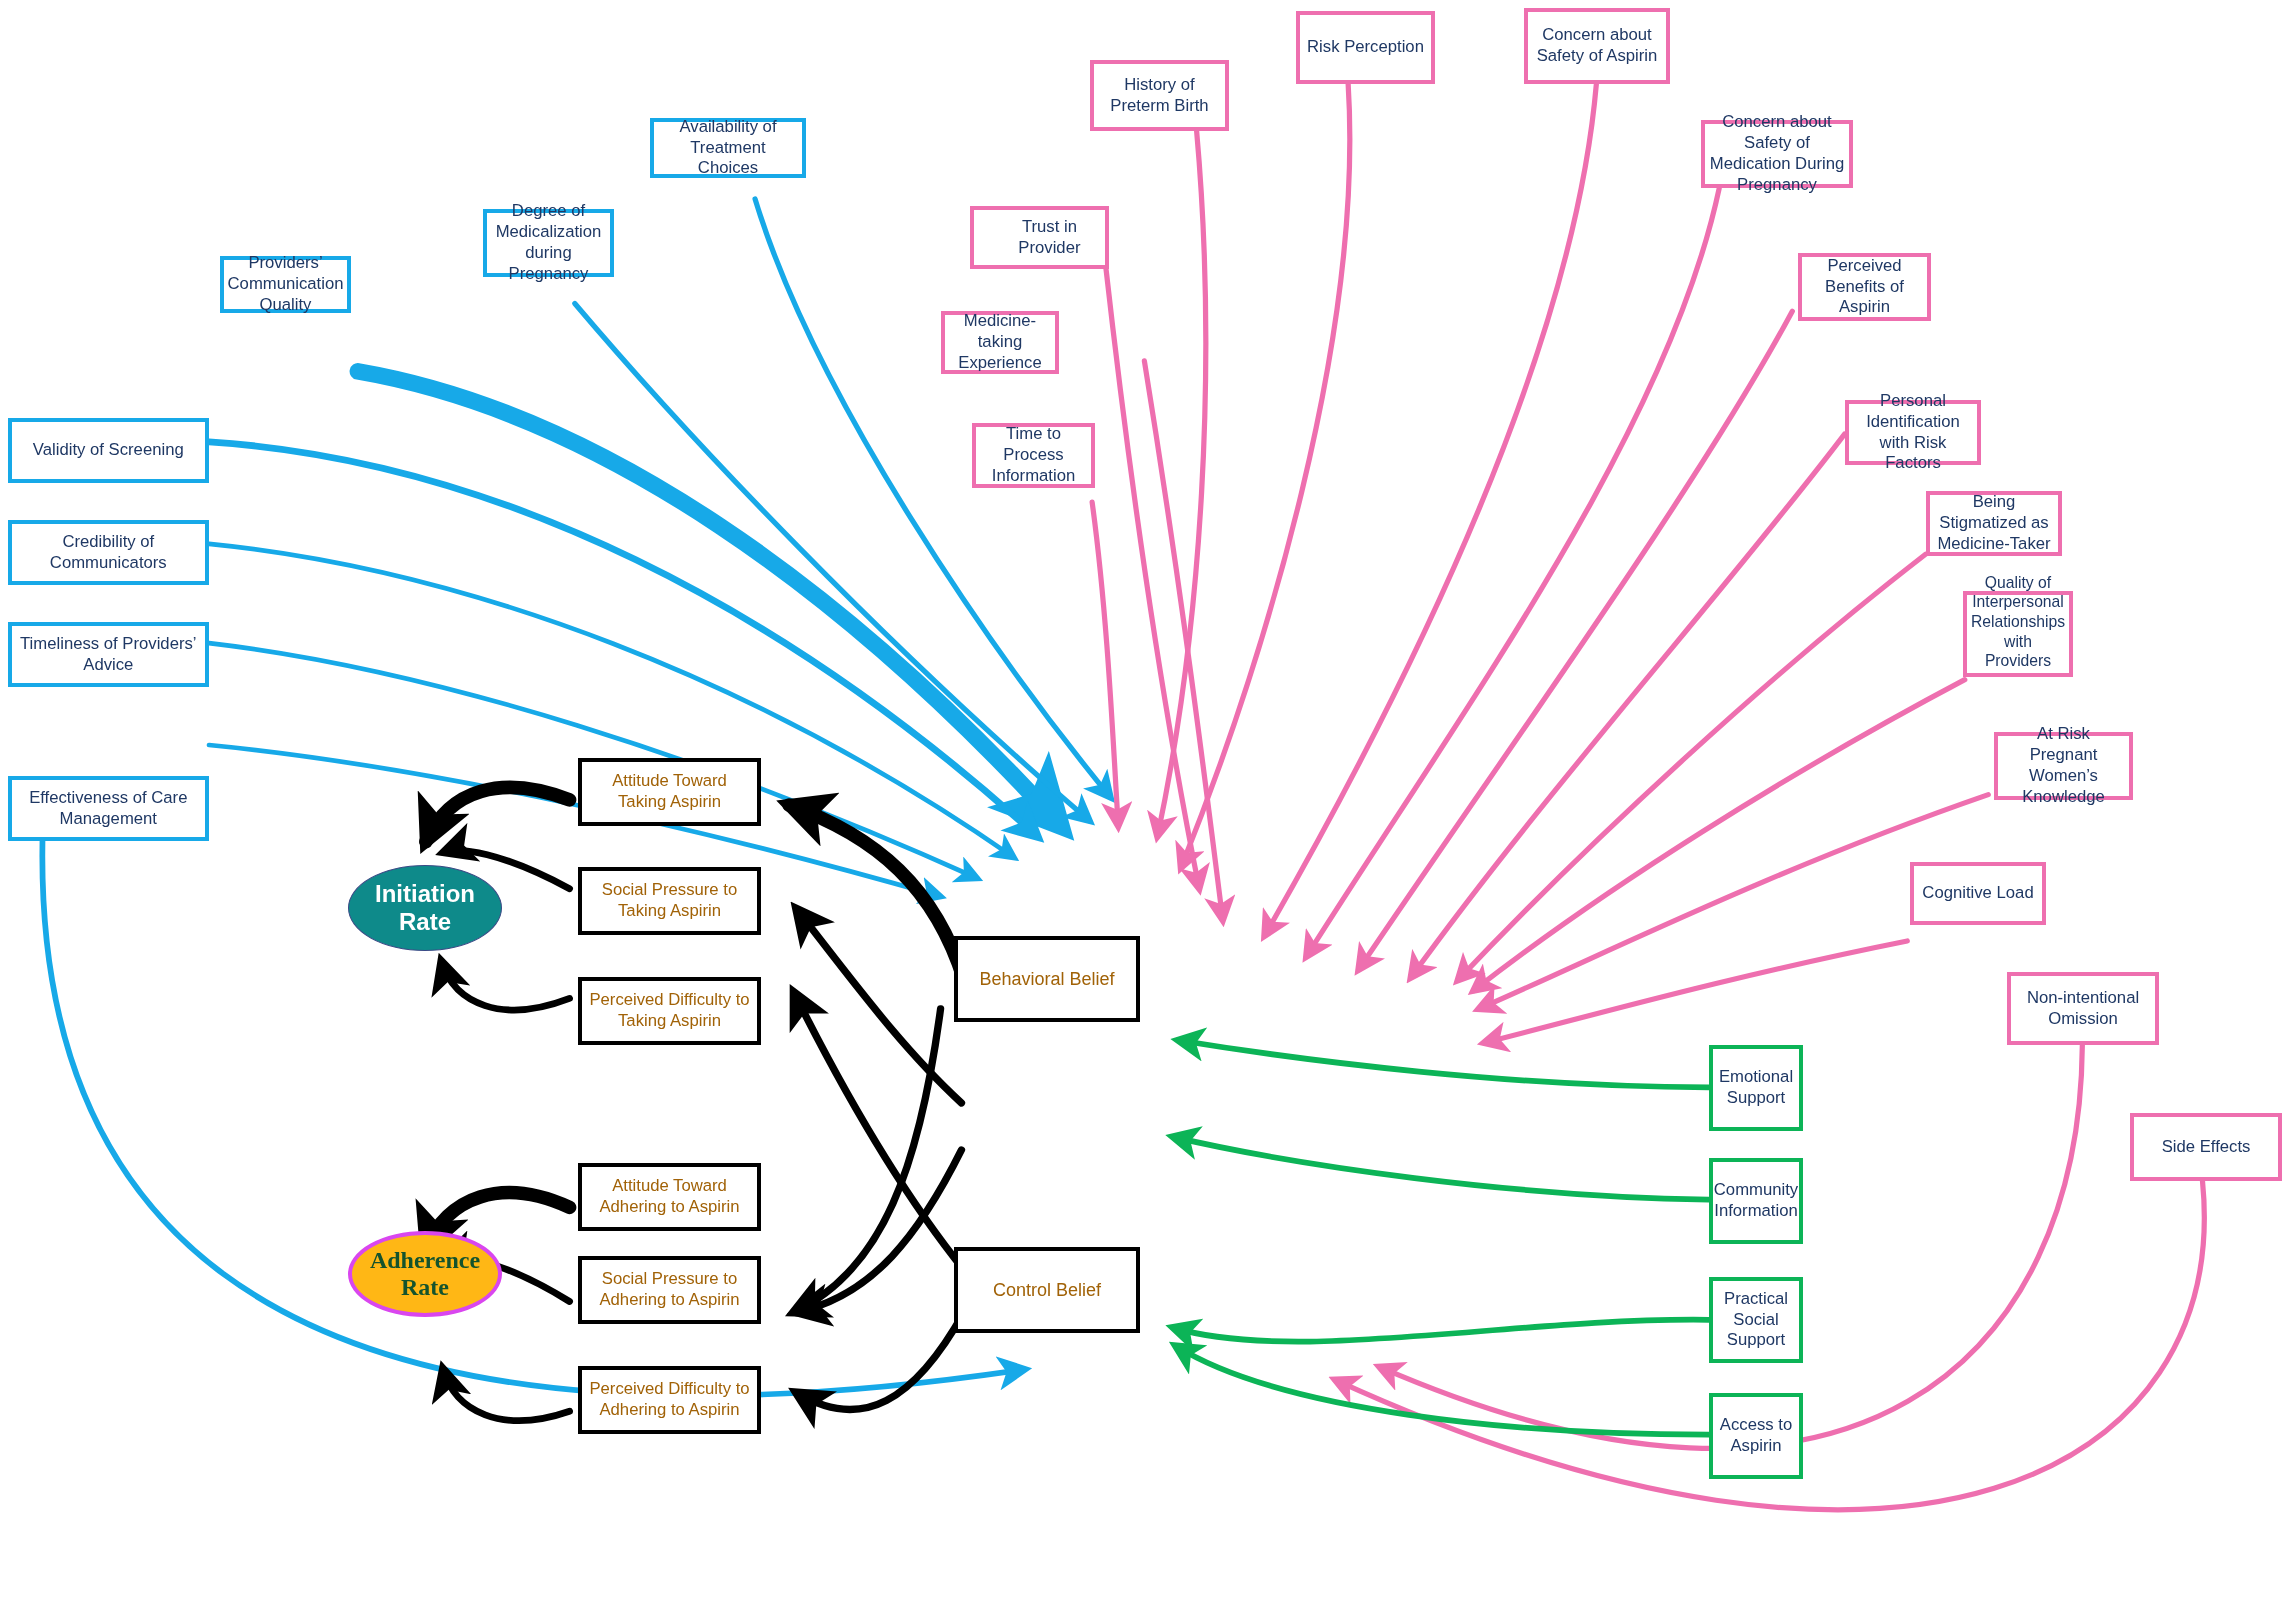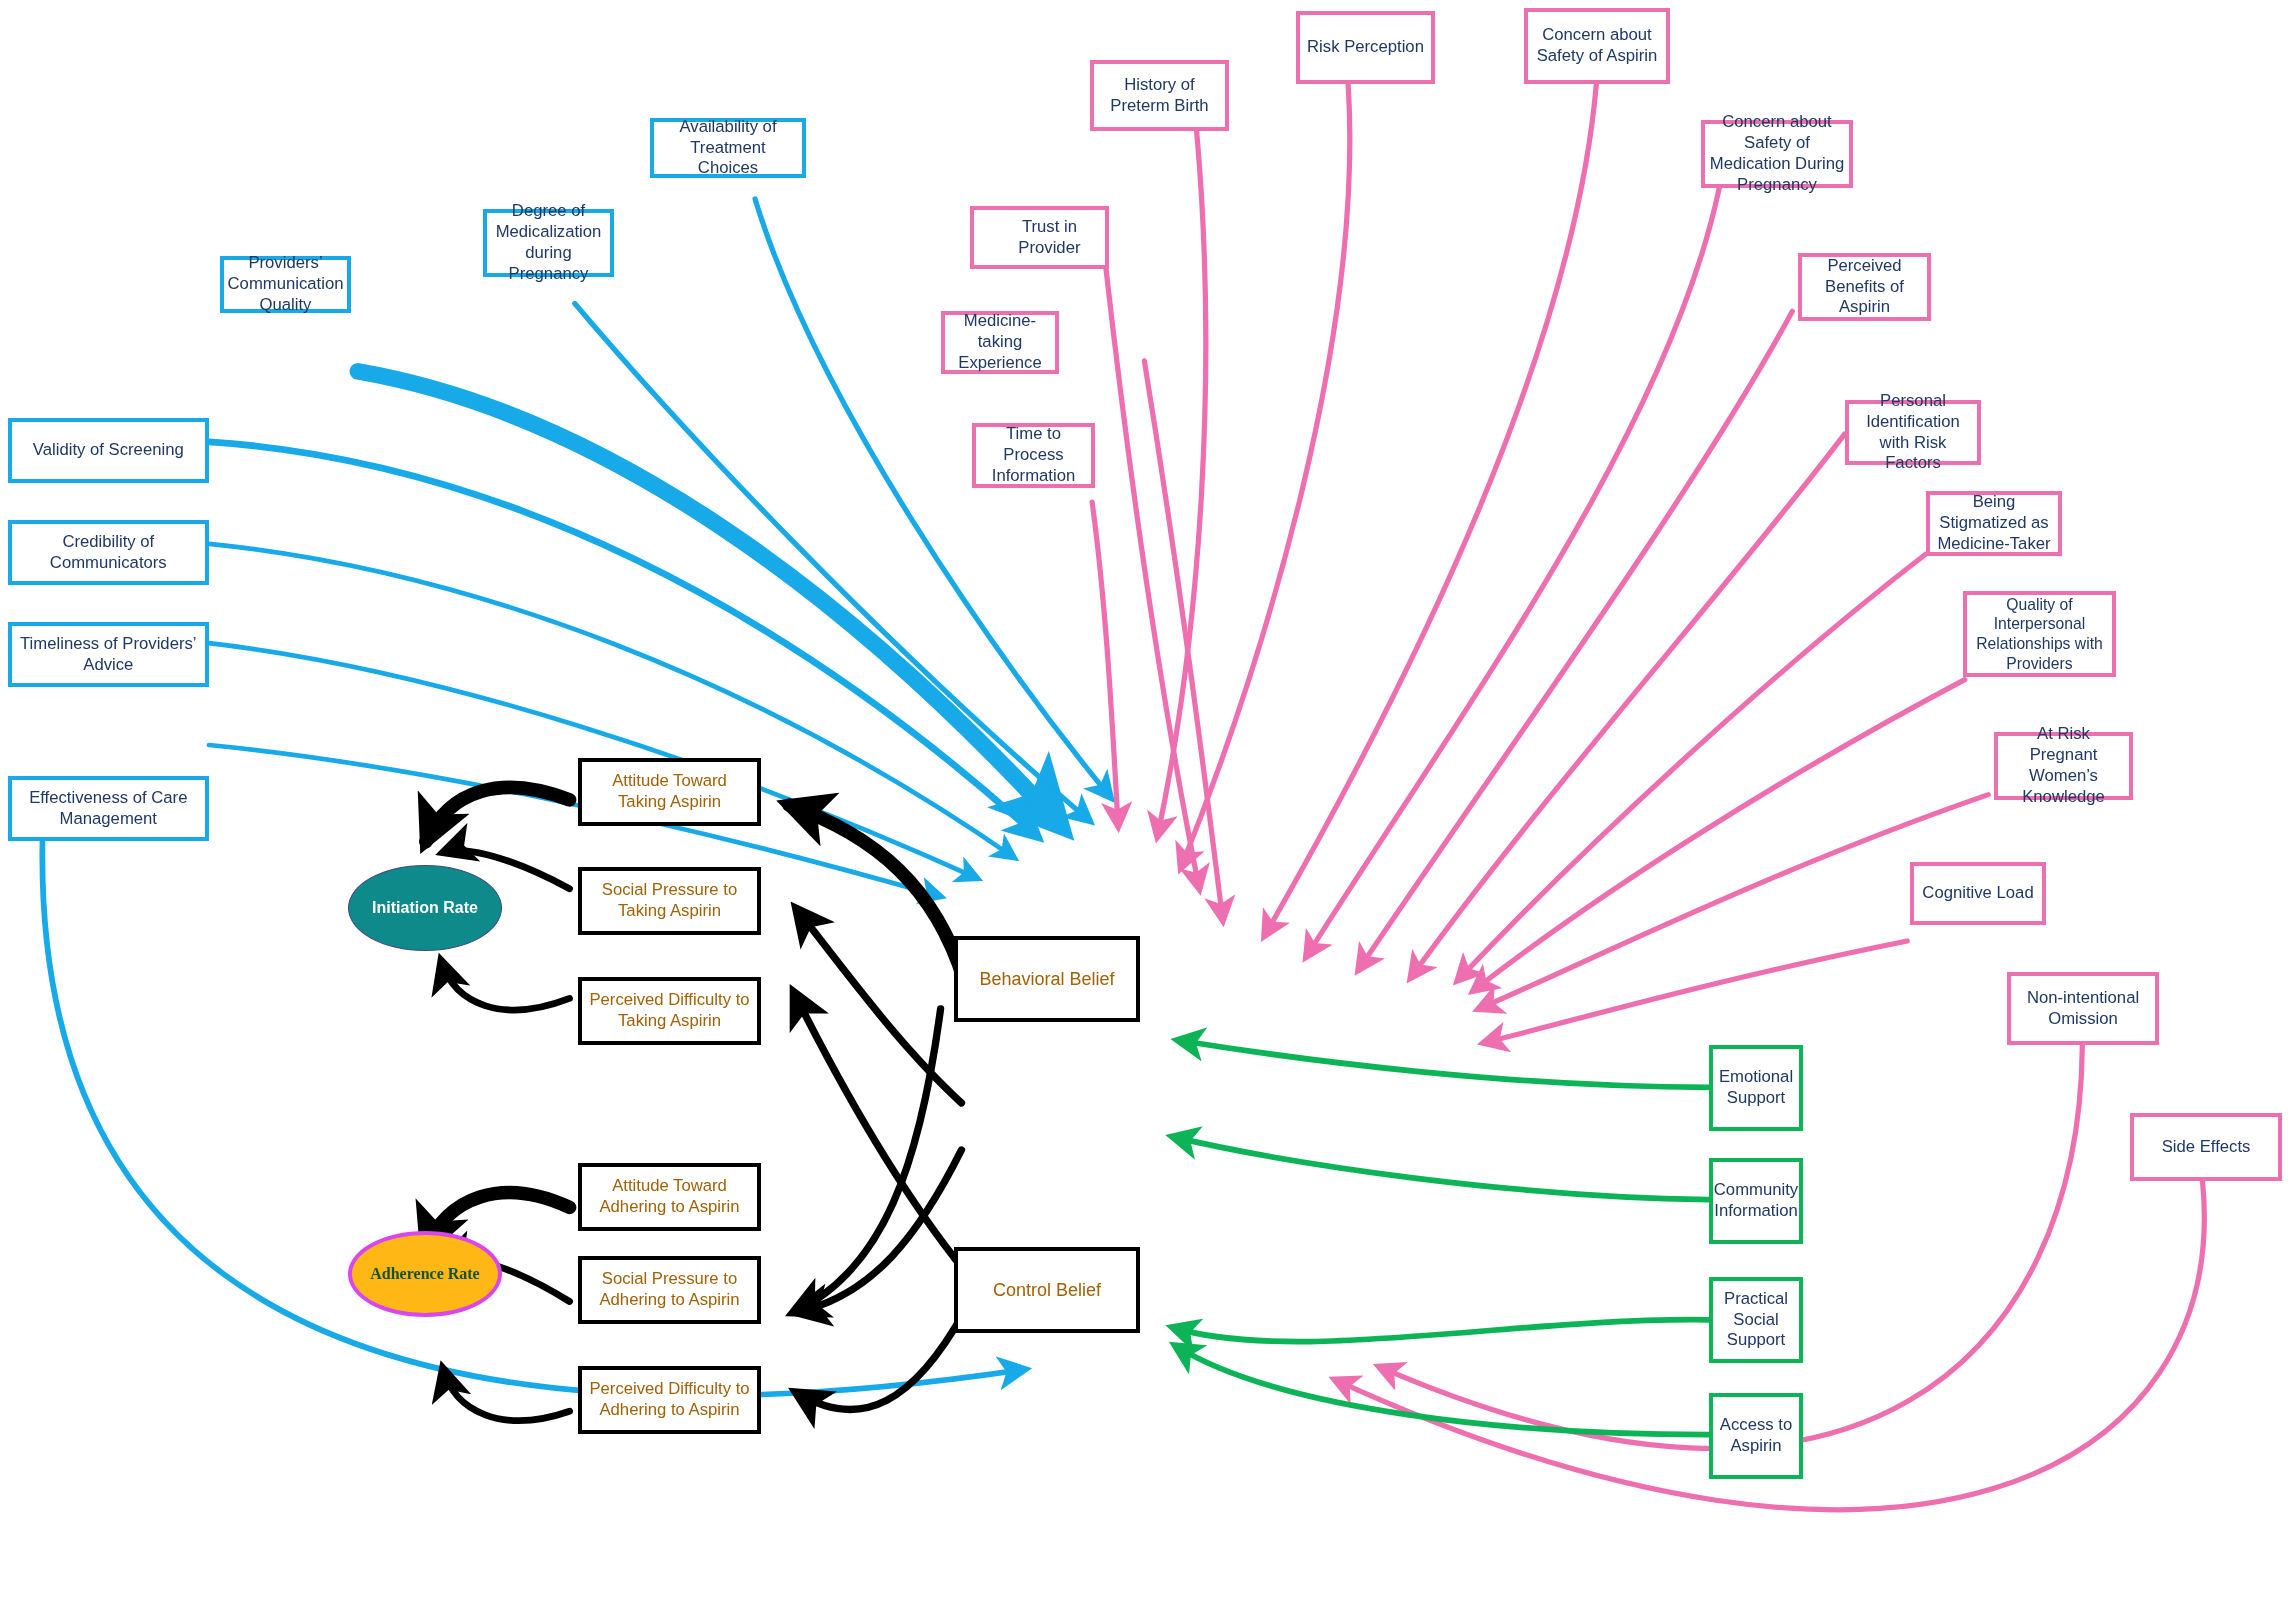--- a/index.html
+++ b/index.html
@@ -13,21 +13,21 @@
   .pink{border:4.7px solid #EE6FAF;}
   .green{border:4.7px solid #0CB457;}
   .black{border:4.7px solid #000000;color:#a16207;}
   .ellipse{position:absolute;border-radius:50%;display:flex;align-items:center;justify-content:center;
            text-align:center;font-weight:bold;z-index:6;box-sizing:border-box;}
   .teal{background:#0E8A8A;color:#ffffff;border:1px solid #3B4A86;}
   .amber{background:#FFB715;color:#14532d;border:4px solid #d946ef;font-family:Liberation Serif, serif;}
   .f30{font-size:15.7px;}
   .f32{font-size:16.7px;}
   .f34{font-size:18px;}
-  .f38{font-size:16px;}
+  .f38{font-size:24px;justify-content:flex-end;}
 </style>
 </head>
 <body>
 
 <div id="stage">
 
   <svg id="wires" viewBox="0 0 4392 3095" xmlns="http://www.w3.org/2000/svg">
     <defs>
       <marker id="ahBlue" markerWidth="6" markerHeight="6" refX="4.6" refY="3" orient="auto">
         <path d="M0,0 L6,3 L0,6 L1.5,3 z" fill="#17A9E8"></path>
@@ -157,21 +157,21 @@
   </div>
   <div class="node pink f32" style="left:1798px;top:253px;width:133px;height:68px;">
     <span>Perceived Benefits of Aspirin</span>
   </div>
   <div class="node pink f32" style="left:1845px;top:400px;width:136px;height:65px;">
     <span>Personal Identification with Risk Factors</span>
   </div>
   <div class="node pink f32" style="left:1926px;top:491px;width:136px;height:65px;">
     <span>Being Stigmatized as Medicine-Taker</span>
   </div>
-  <div class="node pink f30" style="left:1963px;top:591px;width:153px;height:86px;">
+  <div class="node pink f30" style="left:1963px;top:591px;width:110px;height:86px;align-items:flex-end;">
     <span>Quality of Interpersonal Relationships with Providers</span>
   </div>
   <div class="node pink f32" style="left:1994px;top:732px;width:139px;height:68px;">
     <span>At Risk Pregnant Women’s Knowledge</span>
   </div>
   <div class="node pink f32" style="left:1910px;top:862px;width:136px;height:63px;">
     <span>Cognitive Load</span>
   </div>
   <div class="node pink f32" style="left:2007px;top:972px;width:152px;height:73px;">
     <span>Non-intentional Omission</span>

